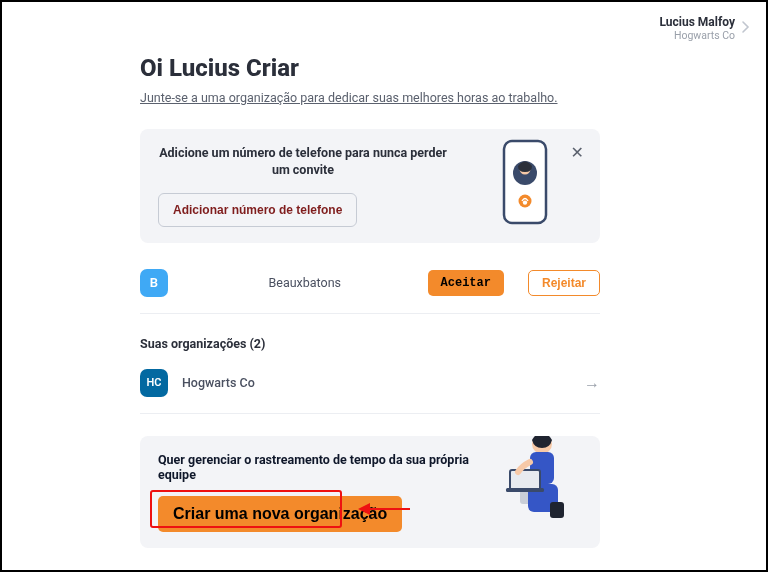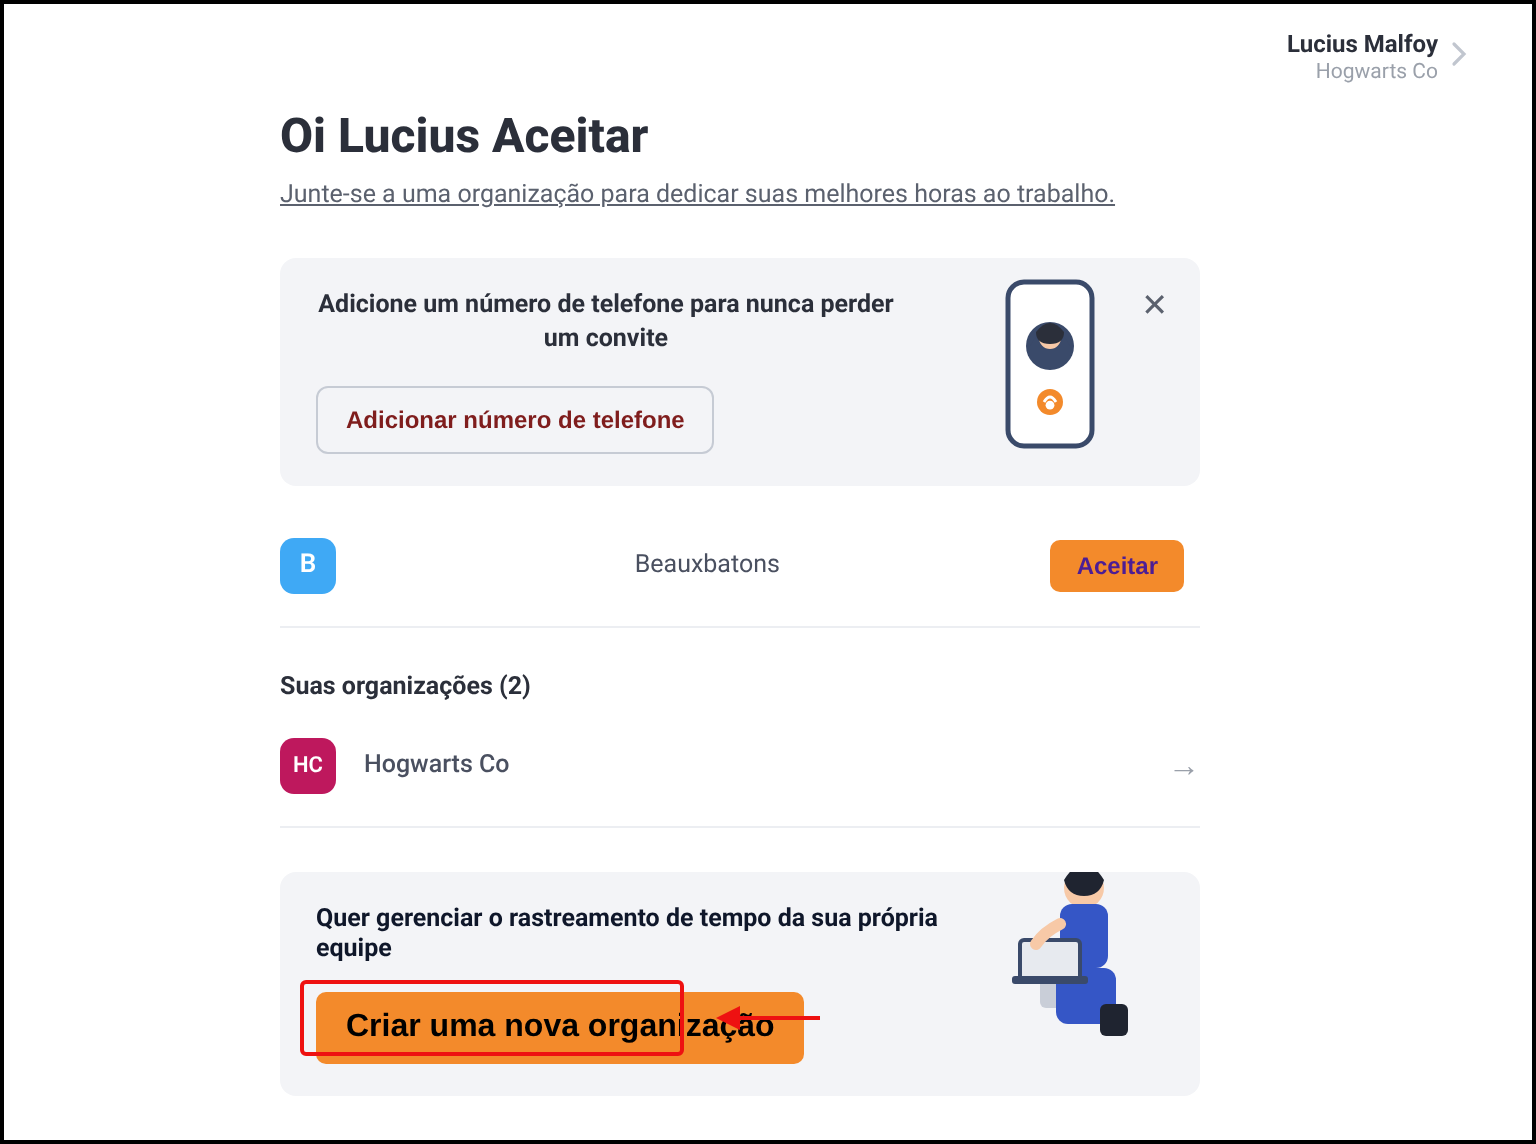--- a/index.html
+++ b/index.html
@@ -1,38 +1,38 @@
 <!DOCTYPE html>
 <html><head>
 <meta charset="utf-8">
 <style>
   * { box-sizing: border-box; margin: 0; padding: 0; }
   html, body { width: 768px; height: 572px; font-family: -apple-system, BlinkMacSystemFont, "Segoe UI", Roboto, sans-serif; background: #fff; }
   .page-frame { width: 768px; height: 572px; border: 2px solid #000; position: relative; overflow: hidden; }
-  .user-header { position: absolute; top: 14px; right: 32px; display: flex; align-items: center; gap: 6px; }
+  .user-header { position: absolute; top: 14px; right: 16px; display: flex; align-items: center; gap: 6px; }
   .user-header-text { text-align: right; line-height: 1.15; }
   .user-name { font-size: 12px; font-weight: 700; color: #2b2f3a; }
   .user-company { font-size: 10.5px; color: #9aa0aa; }
   .chevron { color: #c1c6cf; }
   .main { position: absolute; left: 138px; top: 52px; width: 460px; }
   .greeting { font-size: 24px; font-weight: 800; color: #2b2f3a; margin-bottom: 8px; }
   .subtitle { font-size: 12.5px; color: #5b616e; margin-bottom: 24px; text-decoration: underline; }
   .banner { background: #f3f4f7; border-radius: 8px; padding: 16px 18px 16px 18px; position: relative; min-height: 98px; overflow: hidden; margin-bottom: 22px; }
   .banner-title { font-size: 12.5px; font-weight: 700; color: #2b2f3a; max-width: 290px; line-height: 1.35; margin-bottom: 14px; text-align: center; }
   .btn-outline { display: inline-block; border: 1px solid #c6cbd4; background: #fff0; color: #7f1d1d; font-size: 12px; font-weight: 600; padding: 9px 14px; border-radius: 6px; cursor: pointer; background: #f3f4f7; }
   .banner-close { position: absolute; top: 14px; right: 16px; font-size: 16px; color: #5b616e; cursor: pointer; background:none; border:none; }
   .phone-ill { position: absolute; right: 48px; top: 10px; }
   .section-title { font-size: 12.5px; font-weight: 700; color: #2b2f3a; margin-bottom: 14px; }
   .invite-row { display:flex; align-items:center; padding: 4px 0 16px 0; border-bottom: 1px solid #eceef2; margin-bottom: 22px; }
   .avatar-b { width:28px; height:28px; border-radius:7px; background:#3fa9f5; color:#fff; font-size:13px; font-weight:600; display:flex; align-items:center; justify-content:center; margin-right:14px; }
   .invite-name { font-size:12.5px; color:#4a5060; font-weight:400; flex:1;text-align:center; }
-  .btn-accept { background:#f38a2b; color:#4c1d95; border:none; font-size:12px; font-weight:600; padding:6px 13px; border-radius:5px; cursor:pointer; margin-right:8px; }
+  .btn-accept { background:#f38a2b; color:#000000; border:none; font-size:12px; font-weight:600; padding:6px 13px; border-radius:5px; cursor:pointer; margin-right:24px;font-family:Liberation Mono, monospace; }
   .btn-reject { background:#fff; color:#f38a2b; border:1px solid #f38a2b; font-size:12px; font-weight:600; padding:5px 13px; border-radius:5px; cursor:pointer; }
   .org-row { display:flex; align-items:center; padding: 4px 0 16px 0; border-bottom: 1px solid #eceef2; margin-bottom: 22px; cursor:pointer; }
-  .avatar-hc { width:28px; height:28px; border-radius:7px; background:#be185d; color:#fff; font-size:11px; font-weight:600; display:flex; align-items:center; justify-content:center; margin-right:14px; }
+  .avatar-hc { width:28px; height:28px; border-radius:7px; background:#0369a1; color:#fff; font-size:11px; font-weight:600; display:flex; align-items:center; justify-content:center; margin-right:14px; }
   .org-name { font-size:12.5px; color:#4a5060; font-weight:500; flex:1; }
   .arrow-right { color:#9aa0aa; font-size:16px; }
   .create-banner { background:#f3f4f7; border-radius:8px; padding:16px 18px; position:relative; min-height: 80px; overflow:hidden; }
   .create-title { font-size:12.5px; font-weight:700; color:#0f172a; max-width: 320px; margin-bottom:14px; }
   .btn-primary { background:#f38a2b; color:#000000; border:none; font-size:16px; font-weight:700; padding:9px 15px; border-radius:5px; cursor:pointer; }
   .annot-frame { position:absolute; border:2px solid #e11; border-radius:3px; pointer-events:none; }
   .annot-arrow { position:absolute; pointer-events:none; }
   .laptop-ill { position:absolute; right:10px; top:-10px; }
 </style>
 </head>
@@ -46,21 +46,21 @@
       <div class="user-company">Hogwarts Co</div>
     </div>
     <span class="chevron">
       <svg width="9" height="14" viewBox="0 0 9 14">
           <path d="M2 2 L7 7 L2 12" stroke="#c1c6cf" stroke-width="1.6" fill="none" stroke-linecap="round"></path>
         </svg>
     </span>
   </div>
 
   <div class="main">
-    <h1 class="greeting">Oi Lucius Aceitar</h1>
+    <h1 class="greeting">Oi Lucius Criar</h1>
     <p class="subtitle">Junte-se a uma organização para dedicar suas melhores horas ao trabalho.</p>
 
     <div class="banner">
       <div class="banner-title">Adicione um número de telefone para nunca perder um convite</div>
       <button class="btn-outline">Adicionar número de telefone</button>
       <button class="banner-close">✕</button>
       <div class="phone-ill">
         <svg width="54" height="86" viewBox="0 0 54 86">
           <rect x="6" y="2" width="42" height="82" rx="8" fill="#fff" stroke="#3a4a6a" stroke-width="2.5"></rect>
           <circle cx="27" cy="34" r="12" fill="#3a4a6a"></circle>
@@ -71,20 +71,21 @@
           <path d="M24 62 q3 -5 6 0" stroke="#fff" stroke-width="1.4" fill="none"></path>
           <circle cx="27" cy="63.6" r="2.2" fill="#fff"></circle>
         </svg>
       </div>
     </div>
 
     <div class="invite-row">
       <div class="avatar-b">B</div>
       <div class="invite-name">Beauxbatons</div>
       <button class="btn-accept">Aceitar</button>
+      <button class="btn-reject">Rejeitar</button>
     </div>
 
     <div class="section-title">Suas organizações (2)</div>
     <div class="org-row">
       <div class="avatar-hc">HC</div>
       <div class="org-name">Hogwarts Co</div>
       <span class="arrow-right">→</span>
     </div>
 
     <div class="create-banner">

